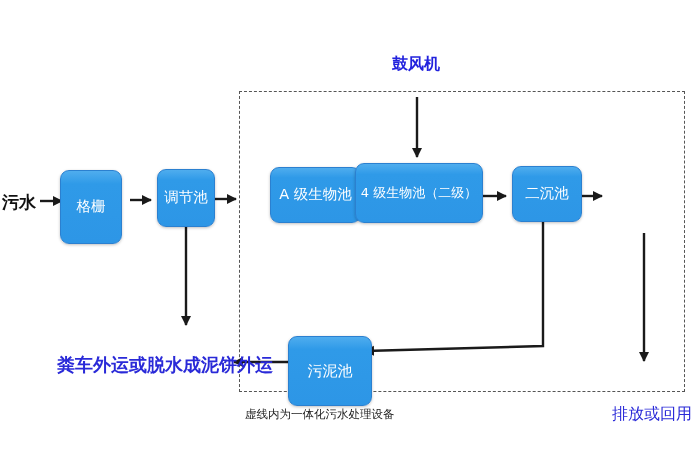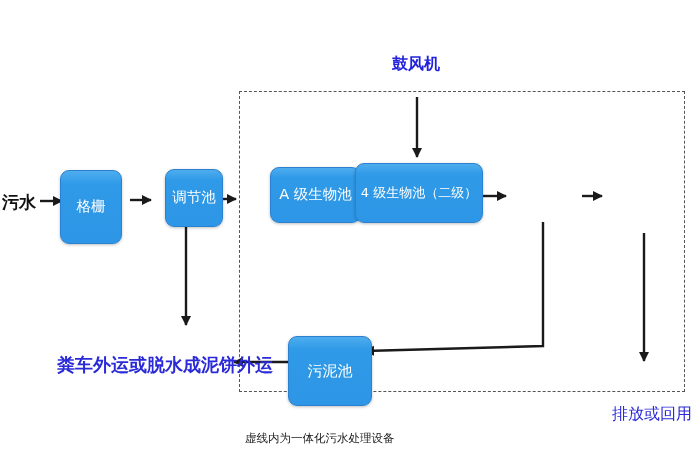--- a/index.html
+++ b/index.html
@@ -13,32 +13,32 @@
   }
   .flow-node{
     position:absolute;z-index:3;box-sizing:border-box;
     background:linear-gradient(180deg,#4fadee 0%,#2f9ae8 18%,#2d96e6 100%);
     border:1px solid #2b80d0;border-radius:9px;
     box-shadow:0 1px 3px rgba(0,0,0,0.25);
     color:#ffffff;display:flex;flex-direction:column;align-items:center;justify-content:center;
     font-size:14.5px;line-height:1.35;text-align:center;white-space:nowrap;
   }
   #node-grid      {left:60px; top:170px;width:62px; height:74px;}
-  #node-regulating{left:157px;top:169px;width:58px; height:58px;margin-left:8px;}
+  #node-regulating{left:157px;top:169px;width:58px; height:58px;}
   #node-a-bio     {left:242px;top:167px;width:91px; height:56px;margin-left:28px;}
   #node-o-bio     {left:355px;top:163px;width:128px;height:60px;font-size:13px;}
   #node-sed       {left:512px;top:166px;width:70px; height:56px;}
   #node-clear     {left:608px;top:164px;width:71px; height:69px;}
   #node-sludge    {left:288px;top:336px;width:84px; height:70px;font-size:15px;}
   .ext-label{position:absolute;z-index:4;white-space:nowrap;text-align:right;}
   #label-influent{left:2px;top:191px;font-size:17px;font-weight:bold;color:#111111;}
   #label-blower{left:392px;top:54px;font-size:16px;font-weight:bold;color:#2222dd;}
   #label-sludge-out{left:57px;top:353px;font-size:18px;font-weight:bold;color:#2a2ad8;}
   #label-discharge{left:612px;top:404px;font-size:16px;font-weight:normal;color:#2a2ad8;}
-  #label-caption{left:245px;top:407px;font-size:11.5px;color:#1a1a1a;margin-top:24px;}
+  #label-caption{left:245px;top:407px;font-size:11.5px;color:#1a1a1a;}
   svg.connectors{position:absolute;left:0;top:0;z-index:2;pointer-events:none;}
 </style>
 </head>
 <body>
 
 <div id="canvas">
 
   <div class="dashed-region"></div>
 
   <svg class="connectors" width="700" height="450" viewBox="0 0 700 450">
@@ -71,20 +71,23 @@
   </div>
 
   <div class="flow-node" id="node-a-bio">
     <span>A 级生物池</span>
   </div>
 
   <div class="flow-node" id="node-o-bio">
     <span>4 级生物池（二级）</span>
   </div>
 
+  <div class="flow-node" id="node-sed">
+    <span>二沉池</span>
+  </div>
 
 
   <div class="flow-node" id="node-sludge">
     <span>污泥池</span>
   </div>
 
   <div class="ext-label" id="label-influent">污水</div>
 
   <div class="ext-label" id="label-blower">鼓风机</div>
 

